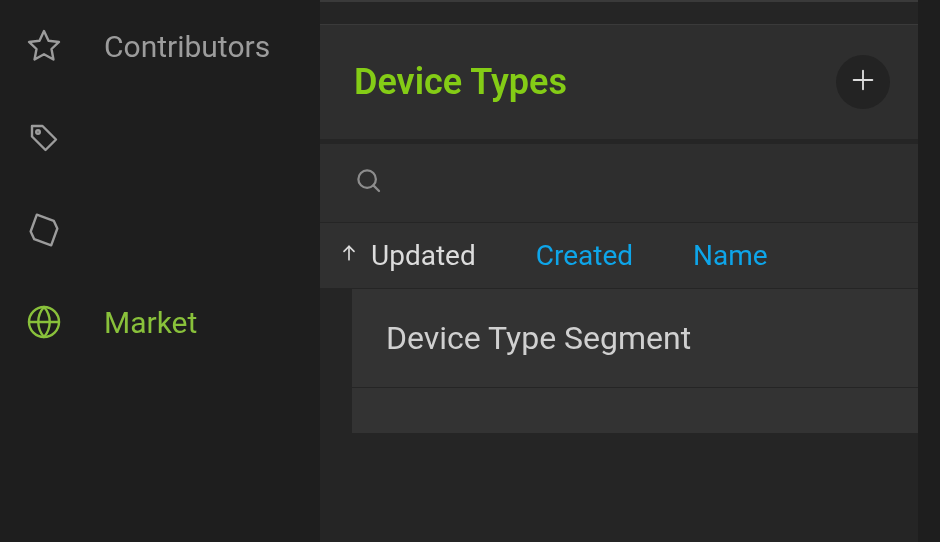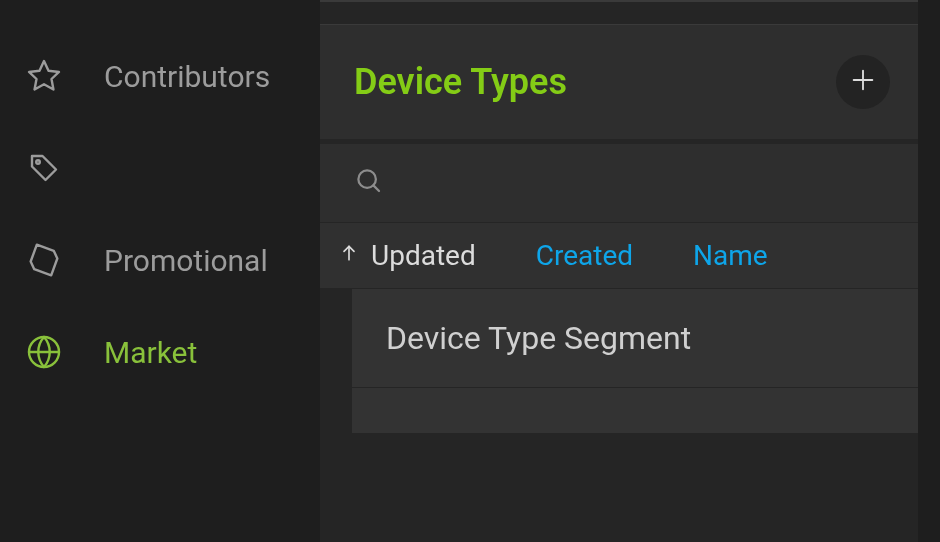--- a/index.html
+++ b/index.html
@@ -6,21 +6,20 @@
   html, body { width: 940px; height: 542px; overflow: hidden; }
   body {
     background: #1e1e1e;
     font-family: -apple-system, BlinkMacSystemFont, "Segoe UI", Roboto, Helvetica, Arial, sans-serif;
     color: #d6d6d6;
     display: flex;
   }
   .sidebar {
     width: 320px;
     background: #1e1e1e;
-    padding-top: 30px;
   }
   .side-item {
     display: flex;
     align-items: center;
     gap: 40px;
     padding: 28px 0 28px 24px;
     font-size: 30px;
     color: #9c9c9c;
     cursor: pointer;
   }
@@ -155,21 +154,20 @@
           <circle cx="8" cy="8" r="1.2"></circle>
         </svg>
     </span>
   </div>
   <div class="side-item">
     <span class="icon-wrap">
       <svg width="36" height="36" viewBox="0 0 24 24" fill="none" stroke-width="1.6" stroke-linejoin="round" stroke-linecap="round">
           <path d="M4 4l12 0 4 4-0 12-12 0-4-4z" transform="rotate(20 12 12)"></path>
         </svg>
     </span>
-    <span>Promotional</span>
   </div>
   <div class="side-item active">
     <span class="icon-wrap">
       <svg width="36" height="36" viewBox="0 0 24 24" fill="none" stroke-width="1.6" stroke-linejoin="round" stroke-linecap="round">
           <circle cx="12" cy="12" r="10"></circle>
           <path d="M2 12h20"></path>
           <path d="M12 2a15 15 0 0 1 0 20a15 15 0 0 1 0-20"></path>
         </svg>
     </span>
     <span>Market</span>

